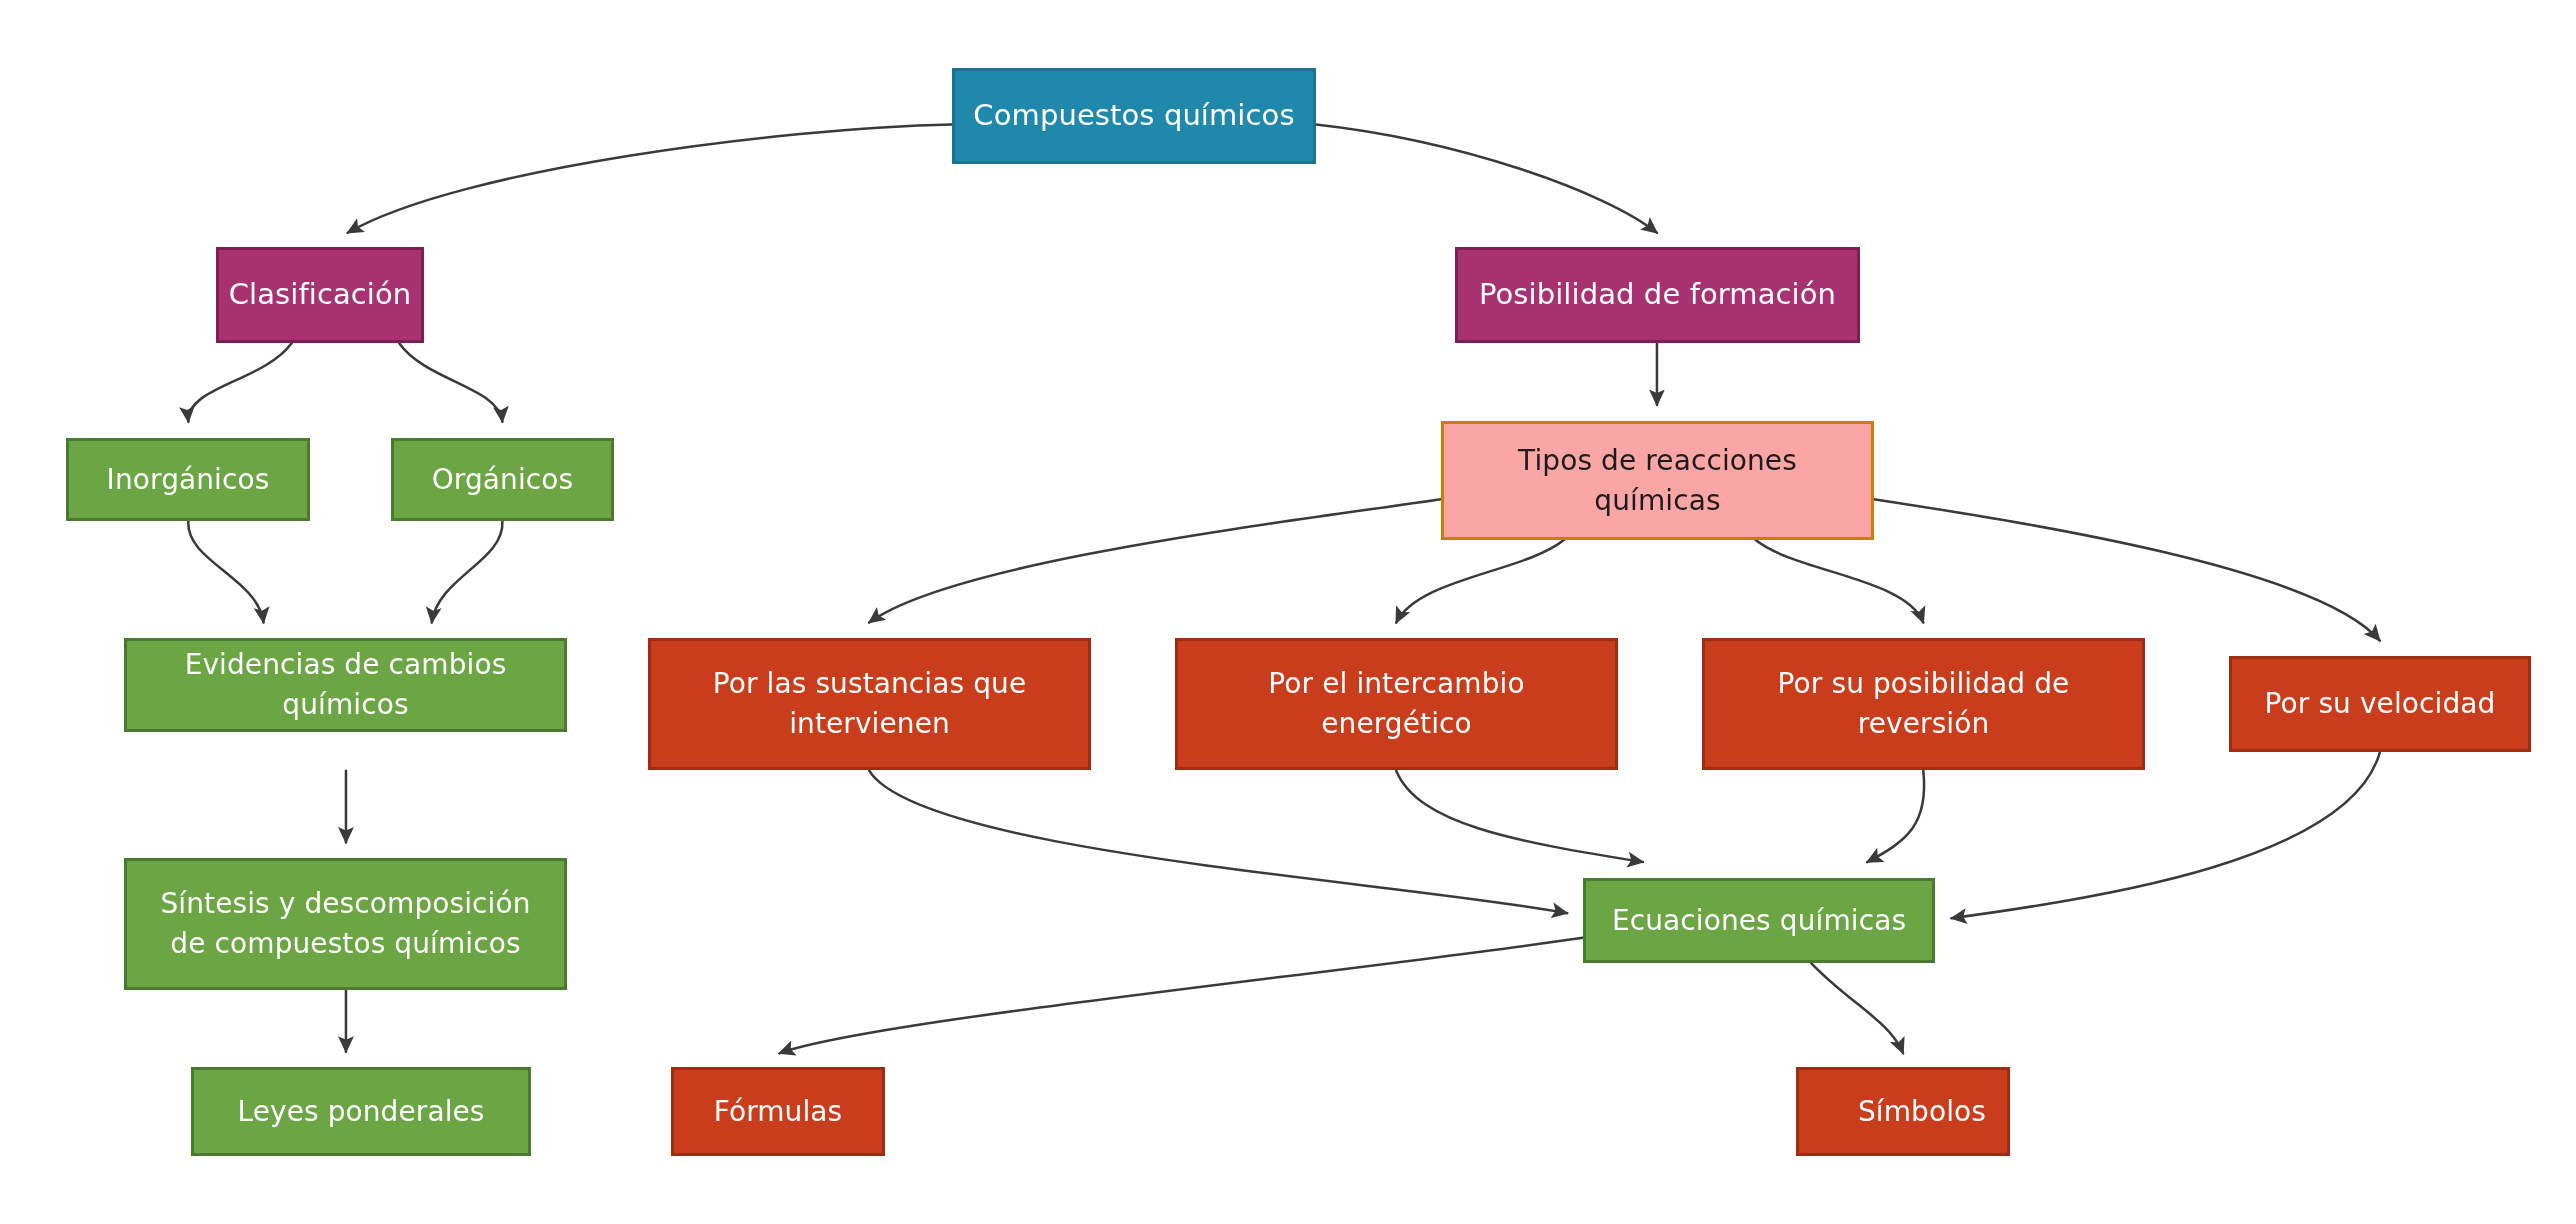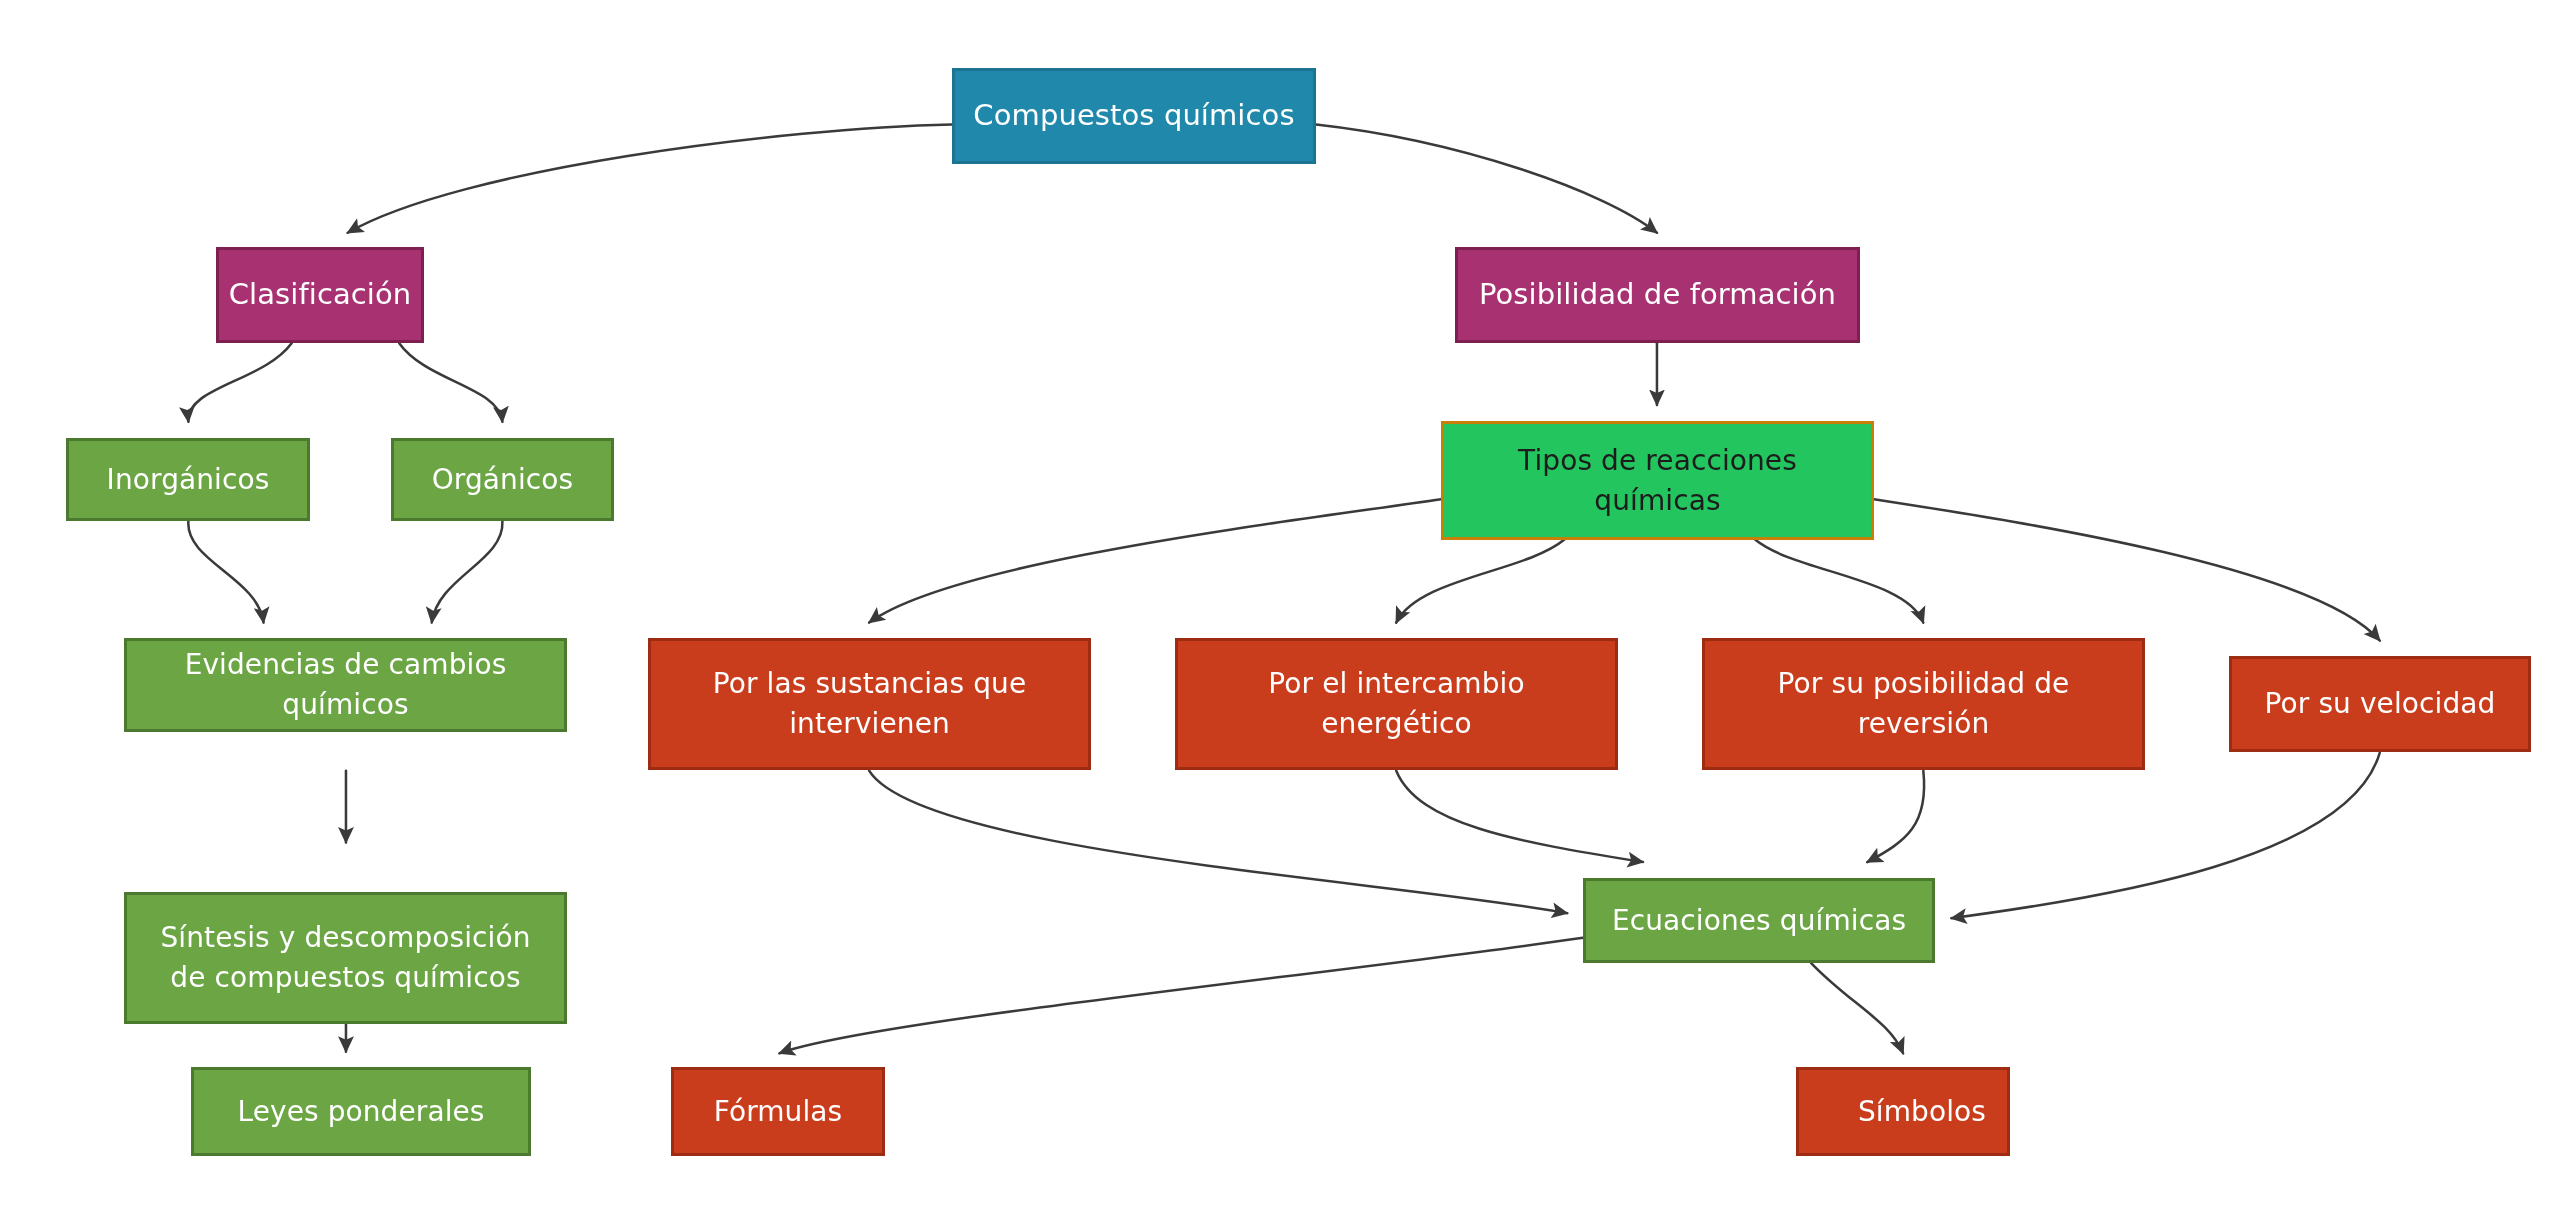--- a/index.html
+++ b/index.html
@@ -18,21 +18,21 @@
     line-height:1.42;
     letter-spacing:0.1px;
     font-weight:400;
     z-index:5;
   }
   .node .lbl{display:block;padding:0 7.9px;white-space:pre-line;}
   
   .n-teal   {background:#2089ab;border:3.4px solid #1b7391;color:#ffffff;}
   .n-magenta{background:#a73171;border:3.4px solid #7d1f50;color:#ffffff;}
   .n-green  {background:#6ba544;border:3.4px solid #4b7a2f;color:#ffffff;}
-  .n-orange {background:#22c55e;border:3.4px solid #c97f06;color:#1c1c1c;}
+  .n-orange {background:#fca5a5;border:3.4px solid #c97f06;color:#1c1c1c;}
   .n-red    {background:#ca3d1c;border:3.4px solid #9e2c12;color:#ffffff;}
 </style>
 </head>
 <body>
 
 <div id="stage">
 
   <svg id="edges" viewBox="0 0 4594 2184" preserveAspectRatio="none" xmlns="http://www.w3.org/2000/svg">
     <defs>
       <marker id="arrow" viewBox="0 0 12 12" refX="10.5" refY="6" markerWidth="7" markerHeight="7" orient="auto-start-reverse" markerUnits="strokeWidth">
@@ -94,21 +94,21 @@
         <span class="lbl">Por el intercambio
 energético</span>
       </div>
       <div class="node n-red" style="left: 1702px; top: 638px; width: 443px; height: 132px; font-size: 28px;">
         <span class="lbl">Por su posibilidad de
 reversión</span>
       </div>
       <div class="node n-red" style="left: 2229px; top: 656px; width: 302px; height: 96px; font-size: 28px;">
         <span class="lbl">Por su velocidad</span>
       </div>
-      <div class="node n-green" style="left: 124px; top: 892px; width: 443px; height: 132px; font-size: 28px;">
+      <div class="node n-green" style="left: 124px; top: 858px; width: 443px; height: 132px; font-size: 28px;">
         <span class="lbl">Síntesis y descomposición
 de compuestos químicos</span>
       </div>
       <div class="node n-green" style="left: 1583px; top: 878px; width: 352px; height: 85px; font-size: 28px;">
         <span class="lbl">Ecuaciones químicas</span>
       </div>
       <div class="node n-green" style="left: 191px; top: 1067px; width: 340px; height: 89px; font-size: 28px;">
         <span class="lbl">Leyes ponderales</span>
       </div>
       <div class="node n-red" style="left: 671px; top: 1067px; width: 214px; height: 89px; font-size: 28px;">

